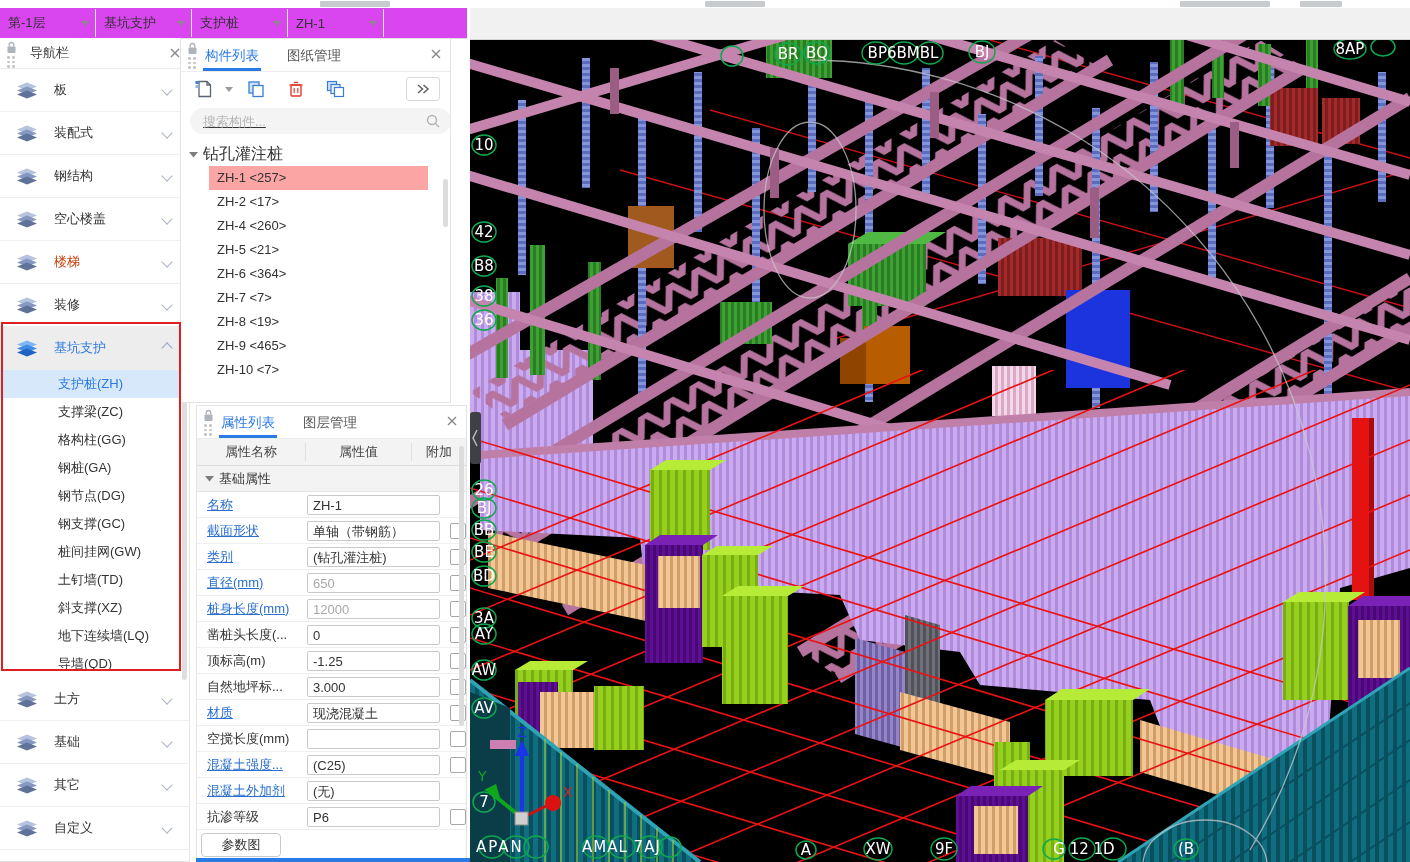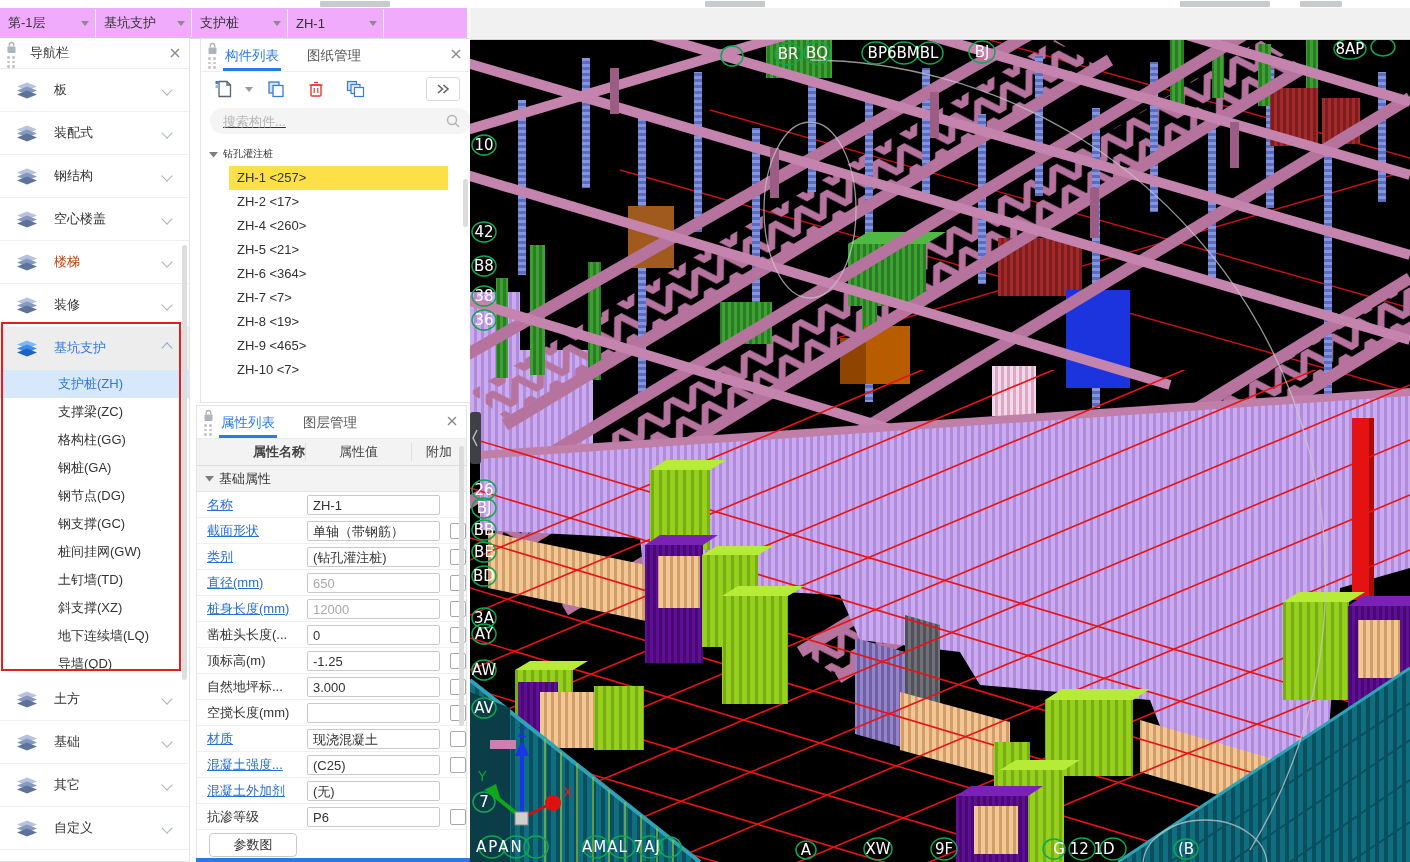--- a/index.html
+++ b/index.html
@@ -1,21 +1,21 @@
 <!DOCTYPE html>
 <html><head>
 <meta charset="utf-8">
 <style>
   html,body{margin:0;padding:0;background:#fff;}
   #app{position:relative;width:1410px;height:862px;overflow:hidden;
        font-family:"Liberation Sans","DejaVu Sans",sans-serif;font-size:13px;color:#333;background:#fff;}
   
   #top-clip{position:absolute;left:0;top:0;width:1410px;height:8px;background:#fff;}
   .clipmark{position:absolute;top:1px;height:6px;background:#9aa0a6;opacity:.55;border-radius:1px;}
-  #dropdown-row{position:absolute;left:0;top:8px;width:467px;height:30px;background:#f0abfc;
+  #dropdown-row{position:absolute;left:0;top:8px;width:467px;height:30px;background:#d946ef;
                 border-bottom:1px solid #dcdcdc;display:flex;align-items:center;}
   .dropdown{width:96px;height:28px;display:flex;align-items:center;justify-content:space-between;
             padding:0 6px 0 8px;box-sizing:border-box;border-right:1px solid #ececec;cursor:default;}
   .dropdown .dd-label{font-size:13px;color:#333;white-space:nowrap;overflow:hidden;}
   .caret{width:0;height:0;border-left:4px solid transparent;border-right:4px solid transparent;
          border-top:5px solid #8a8a8a;flex:none;margin-left:4px;}
   #right-strip{position:absolute;left:470px;top:8px;width:940px;height:32px;background:#f1f1f2;
                border-bottom:1px solid #d5d5d5;box-sizing:border-box;}
   #gapcol{position:absolute;left:467px;top:8px;width:3px;height:32px;background:#fff;}
   
@@ -39,52 +39,52 @@
   .nav-item.active{background:#ededee;}
   .nav-item.active .nav-lb{color:#2a7ae4;}
   .nav-item.active .chev{transform:rotate(-135deg);border-color:#8fa6c6;}
   .nav-item.tint .nav-lb{color:#c2410c;}
   .nav-sub{height:28px;line-height:28px;padding-left:58px;font-size:13px;color:#333;cursor:default;}
   .nav-sub.sel{background:#d6e8fa;color:#2a7ae4;}
   #nav-scroll{position:absolute;right:2px;top:207px;width:5px;height:435px;background:#dedede;border-radius:3px;}
   #red-box{position:absolute;left:1px;top:322px;width:180px;height:349px;border:2.5px solid #e02020;
            box-sizing:border-box;pointer-events:none;z-index:5;}
   
-  #comp-panel{left:200px;top:38px;width:271px;height:365px;overflow:hidden;}
+  #comp-panel{left:180px;top:38px;width:271px;height:365px;overflow:hidden;}
   .tool-row{height:34px;display:flex;align-items:center;padding-left:10px;}
   .tbtn{display:flex;align-items:center;justify-content:center;width:26px;height:26px;margin-right:4px;cursor:default;}
   .tsep{width:10px;}
   #expand-btn{margin-left:auto;margin-right:10px;width:32px;height:22px;border:1px solid #d9d9d9;border-radius:3px;
               display:flex;align-items:center;justify-content:center;background:#fff;}
   .search-wrap{height:30px;display:flex;align-items:center;padding:0 9px;text-decoration:underline;}
   #search-input{flex:1;height:26px;border:none;outline:none;background:#f4f4f5;border-radius:13px;
                 padding:0 30px 0 13px;font-size:13px;color:#333;font-family:inherit;}
   #search-input::placeholder{color:#b5b5b5;}
   #search-ico{margin-left:-26px;display:flex;}
   .tree-group{height:24px;display:flex;align-items:center;padding-left:8px;margin-top:6px;}
-  .tree-group .glb{margin-left:5px;font-size:10px;color:#333;}
+  .tree-group .glb{margin-left:5px;font-size:16px;color:#333;}
   .comp-item{height:24px;line-height:24px;font-size:13px;color:#333;padding-left:36px;cursor:default;}
-  .comp-item.selected{background:#fde047;margin-left:28px;margin-right:22px;padding-left:8px;}
+  .comp-item.selected{background:#fca5a5;margin-left:28px;margin-right:22px;padding-left:8px;}
   #comp-scroll{position:absolute;right:2px;top:140px;width:5px;height:48px;background:#dcdcdc;border-radius:3px;}
   
   #prop-panel{left:196px;top:405px;width:271px;height:457px;overflow:hidden;}
   #prop-colhead{height:26px;display:flex;align-items:center;background:#f3f3f4;border-bottom:1px solid #ddd;font-size:13px;color:#444;}
-  #prop-colhead .c1{width:108px;text-align:right;border-right:1px solid #e0e0e0;font-weight:bold;}
+  #prop-colhead .c1{width:108px;text-align:center;border-right:1px solid #e0e0e0;}
   #prop-colhead .c2{width:105px;text-align:center;border-right:1px solid #e0e0e0;}
   #prop-colhead .c3{flex:1;text-align:center;}
   .prop-group{height:25px;display:flex;align-items:center;background:#f3f3f4;border-bottom:1px solid #e4e4e4;padding-left:8px;}
   .prop-group .glb{margin-left:5px;color:#333;}
   .prop-row{height:25px;display:flex;align-items:center;border-bottom:1px solid #efefef;}
   .pname{width:100px;padding-left:10px;font-size:13px;white-space:nowrap;overflow:hidden;flex:none;}
   .pname.link{color:#2a6fd0;text-decoration:underline;}
   .pval{width:133px;height:20px;line-height:20px;border:1px solid #c9c9c9;border-radius:2px;background:#fff;
         padding:0 5px;font-size:13px;color:#333;box-sizing:border-box;flex:none;overflow:hidden;white-space:nowrap;}
   .pval.readonly{color:#a8a8a8;}
   .pcheck{width:14px;height:14px;border:1px solid #a8a8a8;border-radius:2px;background:#fff;margin-left:10px;flex:none;}
-  #param-btn{position:absolute;left:12px;bottom:4px;width:88px;height:24px;border:1px solid #c9c9c9;border-radius:4px;
+  #param-btn{position:absolute;left:4px;bottom:4px;width:80px;height:24px;border:1px solid #c9c9c9;border-radius:4px;
              background:#fff;font-size:13px;color:#333;font-family:inherit;cursor:default;}
   #prop-scroll{position:absolute;right:2px;top:40px;width:5px;height:280px;background:#dcdcdc;border-radius:3px;}
   #blue-strip{position:absolute;left:196px;top:858px;width:274px;height:4px;background:#2a7ae4;}
   
   #vp{position:absolute;left:470px;top:40px;width:940px;height:822px;background:#000;}
   svg text.bub{fill:#fff;font-family:"DejaVu Sans",sans-serif;font-size:15px;}
   svg ellipse.bub{fill:none;stroke:#0ea84e;stroke-width:1.5;}
 </style>
 </head>
 <body>
@@ -447,27 +447,27 @@
           <span class="pname">顶标高(m)</span>
           <div class="pval">-1.25</div>
           <div class="pcheck"></div>
         </div>
         <div class="prop-row">
           <span class="pname">自然地坪标...</span>
           <div class="pval">3.000</div>
           <div class="pcheck"></div>
         </div>
         <div class="prop-row">
+          <span class="pname link">材质</span>
+          <div class="pval">现浇混凝土</div>
+          <div class="pcheck"></div>
+        </div>
+        <div class="prop-row">
           <span class="pname">空搅长度(mm)</span>
           <div class="pval"></div>
-          <div class="pcheck"></div>
-        </div>
-        <div class="prop-row">
-          <span class="pname link">材质</span>
-          <div class="pval">现浇混凝土</div>
           <div class="pcheck"></div>
         </div>
         <div class="prop-row">
           <span class="pname link">混凝土强度...</span>
           <div class="pval">(C25)</div>
           <div class="pcheck"></div>
         </div>
         <div class="prop-row">
           <span class="pname link">混凝土外加剂</span>
           <div class="pval">(无)</div>

